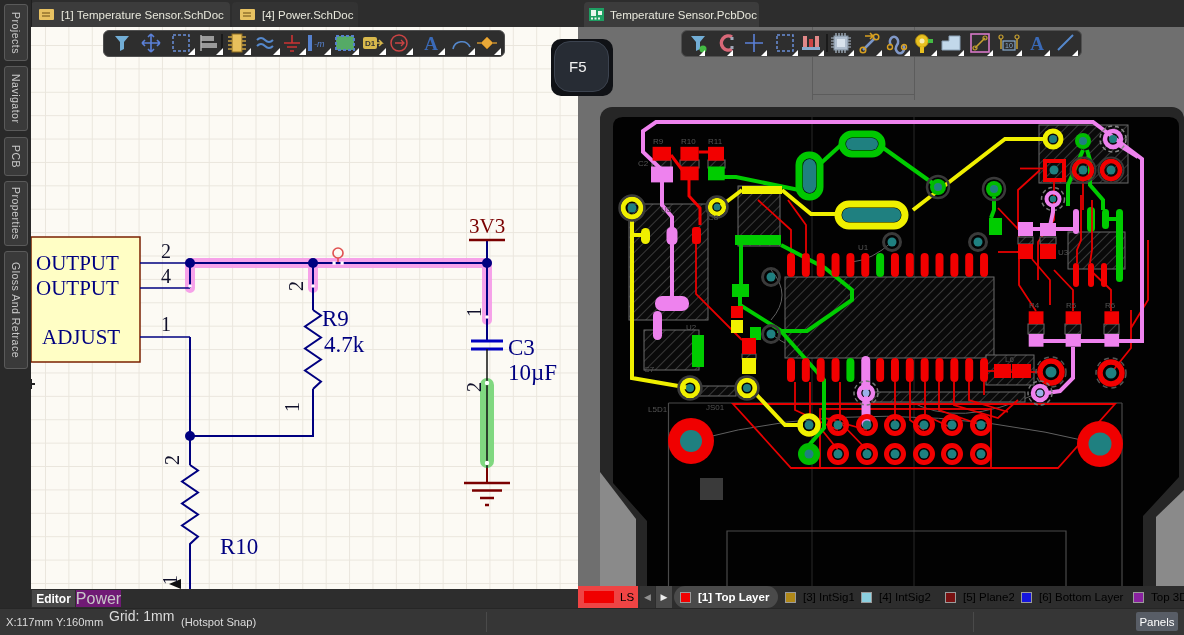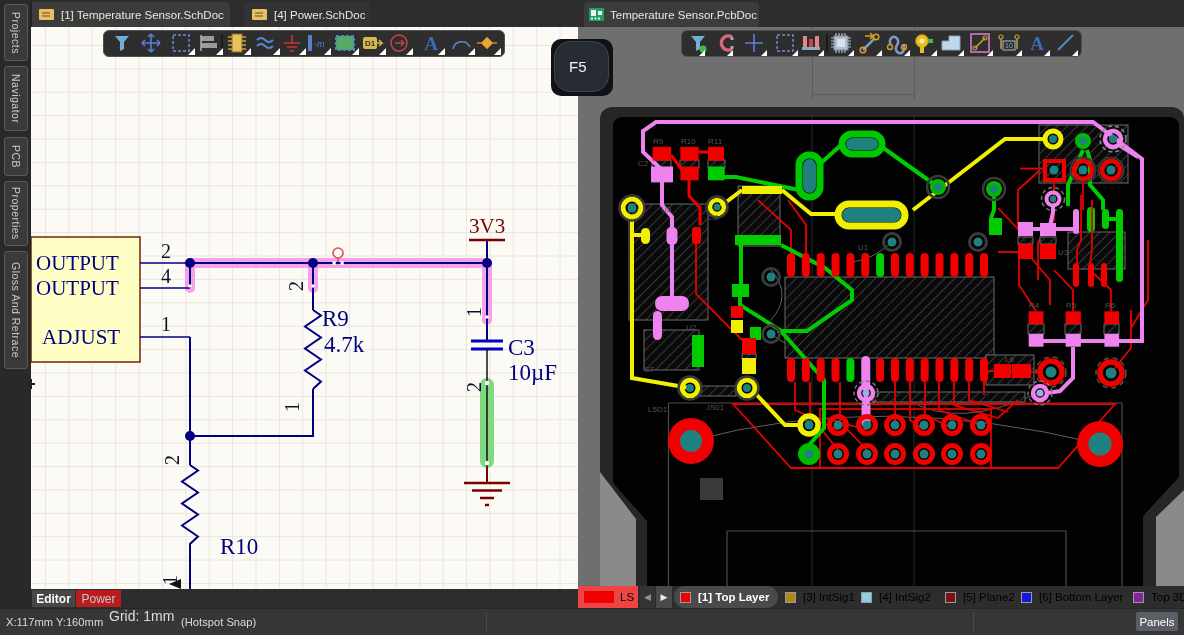--- a/index.html
+++ b/index.html
@@ -21,21 +21,21 @@
 .ltab{position:absolute;top:0;height:22px;display:flex;align-items:center;padding:0 6px 0 6px;box-sizing:border-box;white-space:nowrap;overflow:hidden;font-size:11.5px;}
 .sw{width:11px;height:11px;margin-right:7px;border:1px solid #9a9a9a;box-sizing:border-box;flex:none;display:inline-block;}
 #edtabs{left:31px;top:589px;width:547px;height:19px;background:#2d2d2d;font-size:12px;}
 #statusbar{left:0;top:608px;width:1184px;height:27px;background:#363636;border-top:1px solid #262626;color:#dcdcdc;font-size:12.5px;}
 #panelsbtn{left:1136px;top:612px;width:42px;height:19px;background:#585d66;border-radius:2px;color:#fff;font-size:11.5px;display:flex;align-items:center;justify-content:center;text-align:center;}
 </style></head>
 <body>
 
 <div class="abs" id="tabbar"></div>
 <div class="tab" style="left:31px;width:199px;background:#3c3c3c;"><span class="dicon"></span>[1] Temperature Sensor.SchDoc</div>
-<div class="tab" style="left:244px;width:126px;background:#333333;"><span class="dicon"></span>[4] Power.SchDoc</div>
+<div class="tab" style="left:232px;width:126px;background:#333333;"><span class="dicon"></span>[4] Power.SchDoc</div>
 <div class="tab" style="left:584px;width:175px;background:#3c3c3c;padding:0 5px;"><svg width="15" height="13" style="margin-right:6px;flex:none;" viewBox="0 0 15 13">
       <rect width="15" height="13" fill="#1e9e62"></rect>
       <rect x="2" y="2" width="5" height="6" fill="#eaf5ee"></rect>
       <rect x="9" y="3" width="4" height="4" fill="#eaf5ee"></rect>
       <rect x="2" y="9.5" width="2" height="2" fill="#eaf5ee"></rect>
       <rect x="5.5" y="9.5" width="2" height="2" fill="#eaf5ee"></rect>
       <rect x="9" y="9.5" width="2" height="2" fill="#eaf5ee"></rect>
     </svg>Temperature Sensor.PcbDoc</div>
 
 <div class="abs" id="sidebar"></div>
@@ -655,21 +655,21 @@
 <div class="ltab" style="left:656px;width:16px;top:586px;background:#4a4a4a;color:#eee;font-size:9px;padding:0;justify-content:center;">▶</div>
 <div class="ltab" style="left:674px;width:104px;top:586px;background:#4a4a4a;font-weight:bold;color:#fff;border-radius:11px;"><span class="sw" style="background:#f00000;"></span>[1] Top Layer</div>
 <div class="ltab" style="left:779px;width:75px;top:586px;"><span class="sw" style="background:#b08818;"></span>[3] IntSig1</div>
 <div class="ltab" style="left:855px;width:83px;top:586px;"><span class="sw" style="background:#8cd0e0;"></span>[4] IntSig2</div>
 <div class="ltab" style="left:939px;width:75px;top:586px;"><span class="sw" style="background:#7a1212;"></span>[5] Plane2</div>
 <div class="ltab" style="left:1015px;width:111px;top:586px;"><span class="sw" style="background:#1515dd;"></span>[6] Bottom Layer</div>
 <div class="ltab" style="left:1127px;width:57px;top:586px;"><span class="sw" style="background:#8a22a0;"></span>Top 3D</div>
 
 <div class="abs" id="edtabs"></div>
 <div class="abs" style="left:32px;top:590px;width:43px;height:17px;background:#474747;color:#fff;font-weight:bold;font-size:12px;display:flex;align-items:center;justify-content:center;">Editor</div>
-<div class="abs" style="left:76px;top:590px;width:45px;height:17px;background:#b91c1c;color:#c8c8c8;font-size:12px;display:flex;align-items:center;justify-content:center;">Power</div>
+<div class="abs" style="left:76px;top:590px;width:45px;height:17px;background:#701a75;color:#c8c8c8;font-size:16px;display:flex;align-items:center;justify-content:center;">Power</div>
 
 <div class="abs" id="statusbar"></div>
 <div class="abs" style="left:6px;top:616px;color:#dcdcdc;font-size:11.2px;">X:117mm Y:160mm</div>
 <div class="abs" style="left:109px;top:608px;color:#dcdcdc;font-size:14px;">Grid: 1mm</div>
 <div class="abs" style="left:181px;top:616px;color:#dcdcdc;font-size:11.2px;">(Hotspot Snap)</div>
 <div class="abs" style="left:486px;top:612px;width:1px;height:20px;background:#4a4a4a;"></div>
 <div class="abs" style="left:973px;top:612px;width:1px;height:20px;background:#4a4a4a;"></div>
 <div class="abs" id="panelsbtn">Panels</div>
 
 </body></html>

